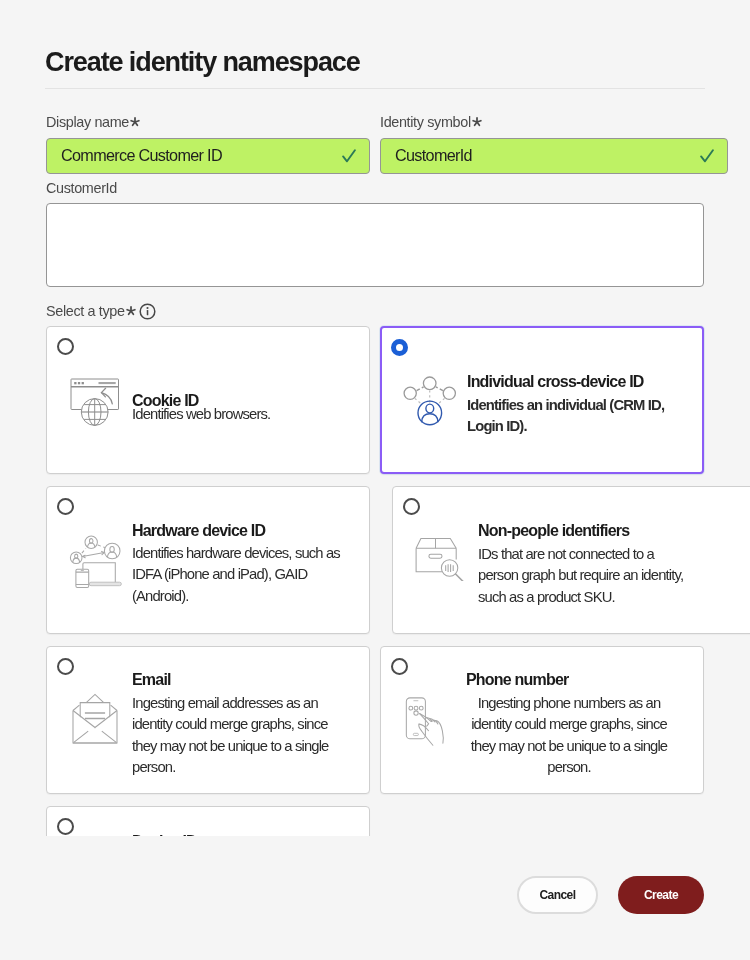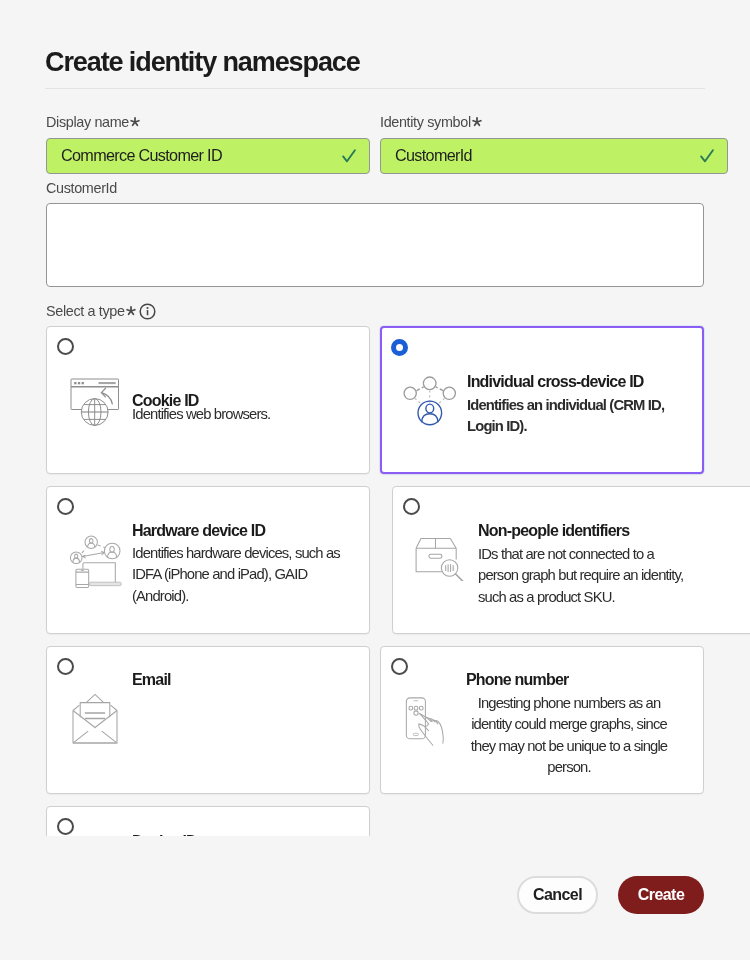--- a/index.html
+++ b/index.html
@@ -44,21 +44,21 @@
   .radio {
     position:absolute; left:10px; top:11px; width:17px; height:17px;
     border:2px solid #4b4b4b; border-radius:50%; background:#fff;
   }
   .card.sel .radio { left:9.2px; top:10.6px; border-color:#1b5fd6; border-width:5.8px; }
   .cardicon { position:absolute; }
   .cardtitle { position:absolute; font-size:16px; font-weight:bold; color:#1b1b1b; letter-spacing:-0.8px; white-space:nowrap; }
   .carddesc { position:absolute; font-size:14.8px; color:#2c2c2c; line-height:21.4px; letter-spacing:-0.85px; }
 
   .btn {
-    position:absolute; height:38px; border-radius:19px; font-size:16px;
+    position:absolute; height:38px; border-radius:19px; font-size:12px;
     display:flex; align-items:center; justify-content:center;
     letter-spacing:-0.55px;
   }
   .btn.cancel { border:2px solid #dcdcdc; background:#fdfdfd; color:#202020; font-weight:bold; }
   .btn.create { background:#7f1d1d; color:#fff; font-weight:bold; }
 </style>
 </head>
 <body>
 
 <div class="dialog">
@@ -236,20 +236,21 @@
           <g clip-path="url(#envClip)">
             <path d="M13.2 13.6 H42.8 V40 H13.2 Z" fill="#ffffff"></path>
             <path d="M17.9 24.0 H38.1 M17.9 29.6 H38.1" stroke-width="1.5"></path>
           </g>
           <path d="M6 21.5 L28 38.5 L50 21.5"></path>
           <path d="M6 54 H50"></path>
           <path d="M6.8 53.4 L21.2 42.2 M49.2 53.4 L34.8 42.2"></path>
         </svg>
       </span>
       <div class="cardtitle" style="left:85px; top:24px;">Email</div>
+      <div class="carddesc" style="left:85px; top:46px; width:206px;">Ingesting email addresses as an identity could merge graphs, since they may not be unique to a single person.</div>
     </div>
 
     <div class="card" style="left:380px; top:326px; width:324px; height:148px;text-align:center;">
       <div class="radio"></div>
       <span class="cardicon" style="left:21px; top:47px;">
         <svg width="52" height="54" viewBox="0 0 60 62" fill="none" stroke="#a8a8a8" stroke-width="1.2">
           <path d="M5 8.5 a4.2 4.2 0 0 1 4.2-4.2 h13.6 a4.2 4.2 0 0 1 4.2 4.2 v38.8 a4.2 4.2 0 0 1 -4.2 4.2 h-13.6 a4.2 4.2 0 0 1 -4.2-4.2 z" fill="#ffffff"></path>
           <path d="M13.2 7.6 h5.6" stroke-width="0.85"></path>
           <rect x="13.1" y="45.2" width="5.8" height="2.6" rx="1.2" stroke-width="0.85"></rect>
           <circle cx="10.2" cy="16.2" r="2.2"></circle>

